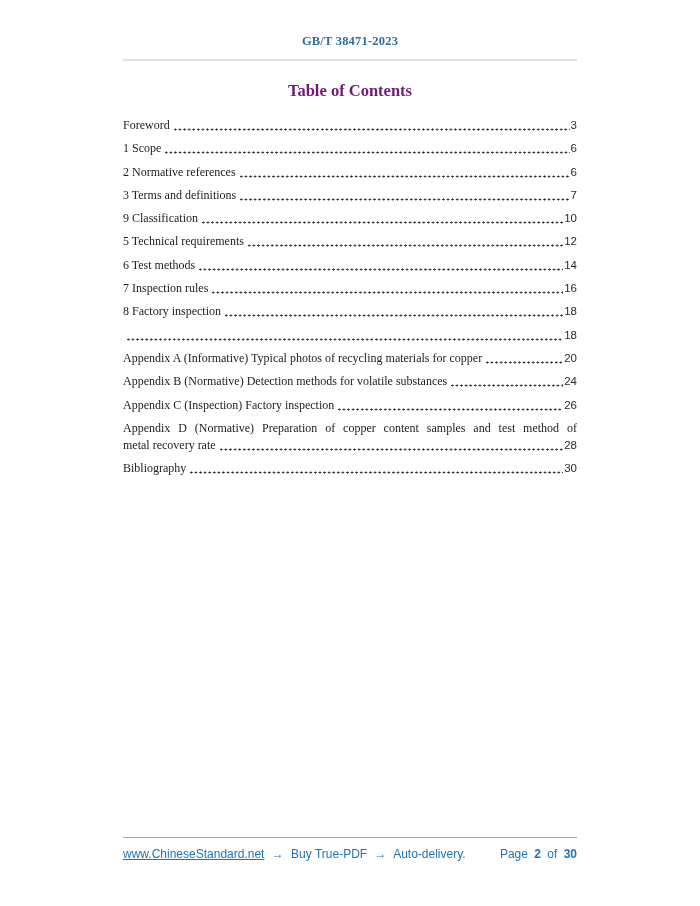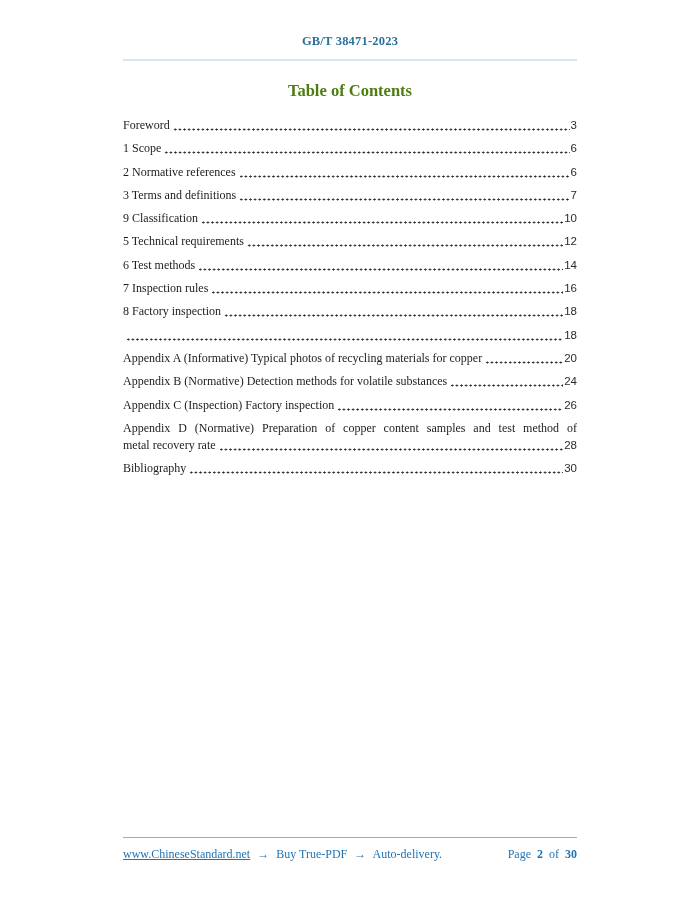--- a/index.html
+++ b/index.html
@@ -40,21 +40,21 @@
     border: none;
     border-top: 2px solid #dbe5ed;
   }
   
   .toc-title {
     margin: 20px 0 16px 0;
     text-align: center;
     font-family: "Liberation Serif", serif;
     font-weight: bold;
     font-size: 16.5px;
-    color: #4d7c0f;
+    color: #701a75;
   }
   
   .toc { }
   .toc-row {
     display: flex;
     align-items: center;
     line-height: 17px;
     margin-bottom: 6.3px;
   }
   .toc-row.no-gap { margin-bottom: 0; }
@@ -92,21 +92,21 @@
     left: 123px;
     right: 123px;
     top: 837px;
     border-top: 1.5px solid #8fb0c4;
     padding-top: 9px;
   }
   .footer-inner {
     display: flex;
     justify-content: space-between;
     align-items: baseline;
-    font-family: Liberation Serif, serif;
+    font-family: Liberation Sans, sans-serif;
     font-size: 12px;
     color: #1e73b5;
   }
   .footer-left span { color: #1e73b5; }
   .footer-link {
     text-decoration: underline;
     cursor: pointer;
   }
   .footer-arrow {
     margin: 0 4px;

